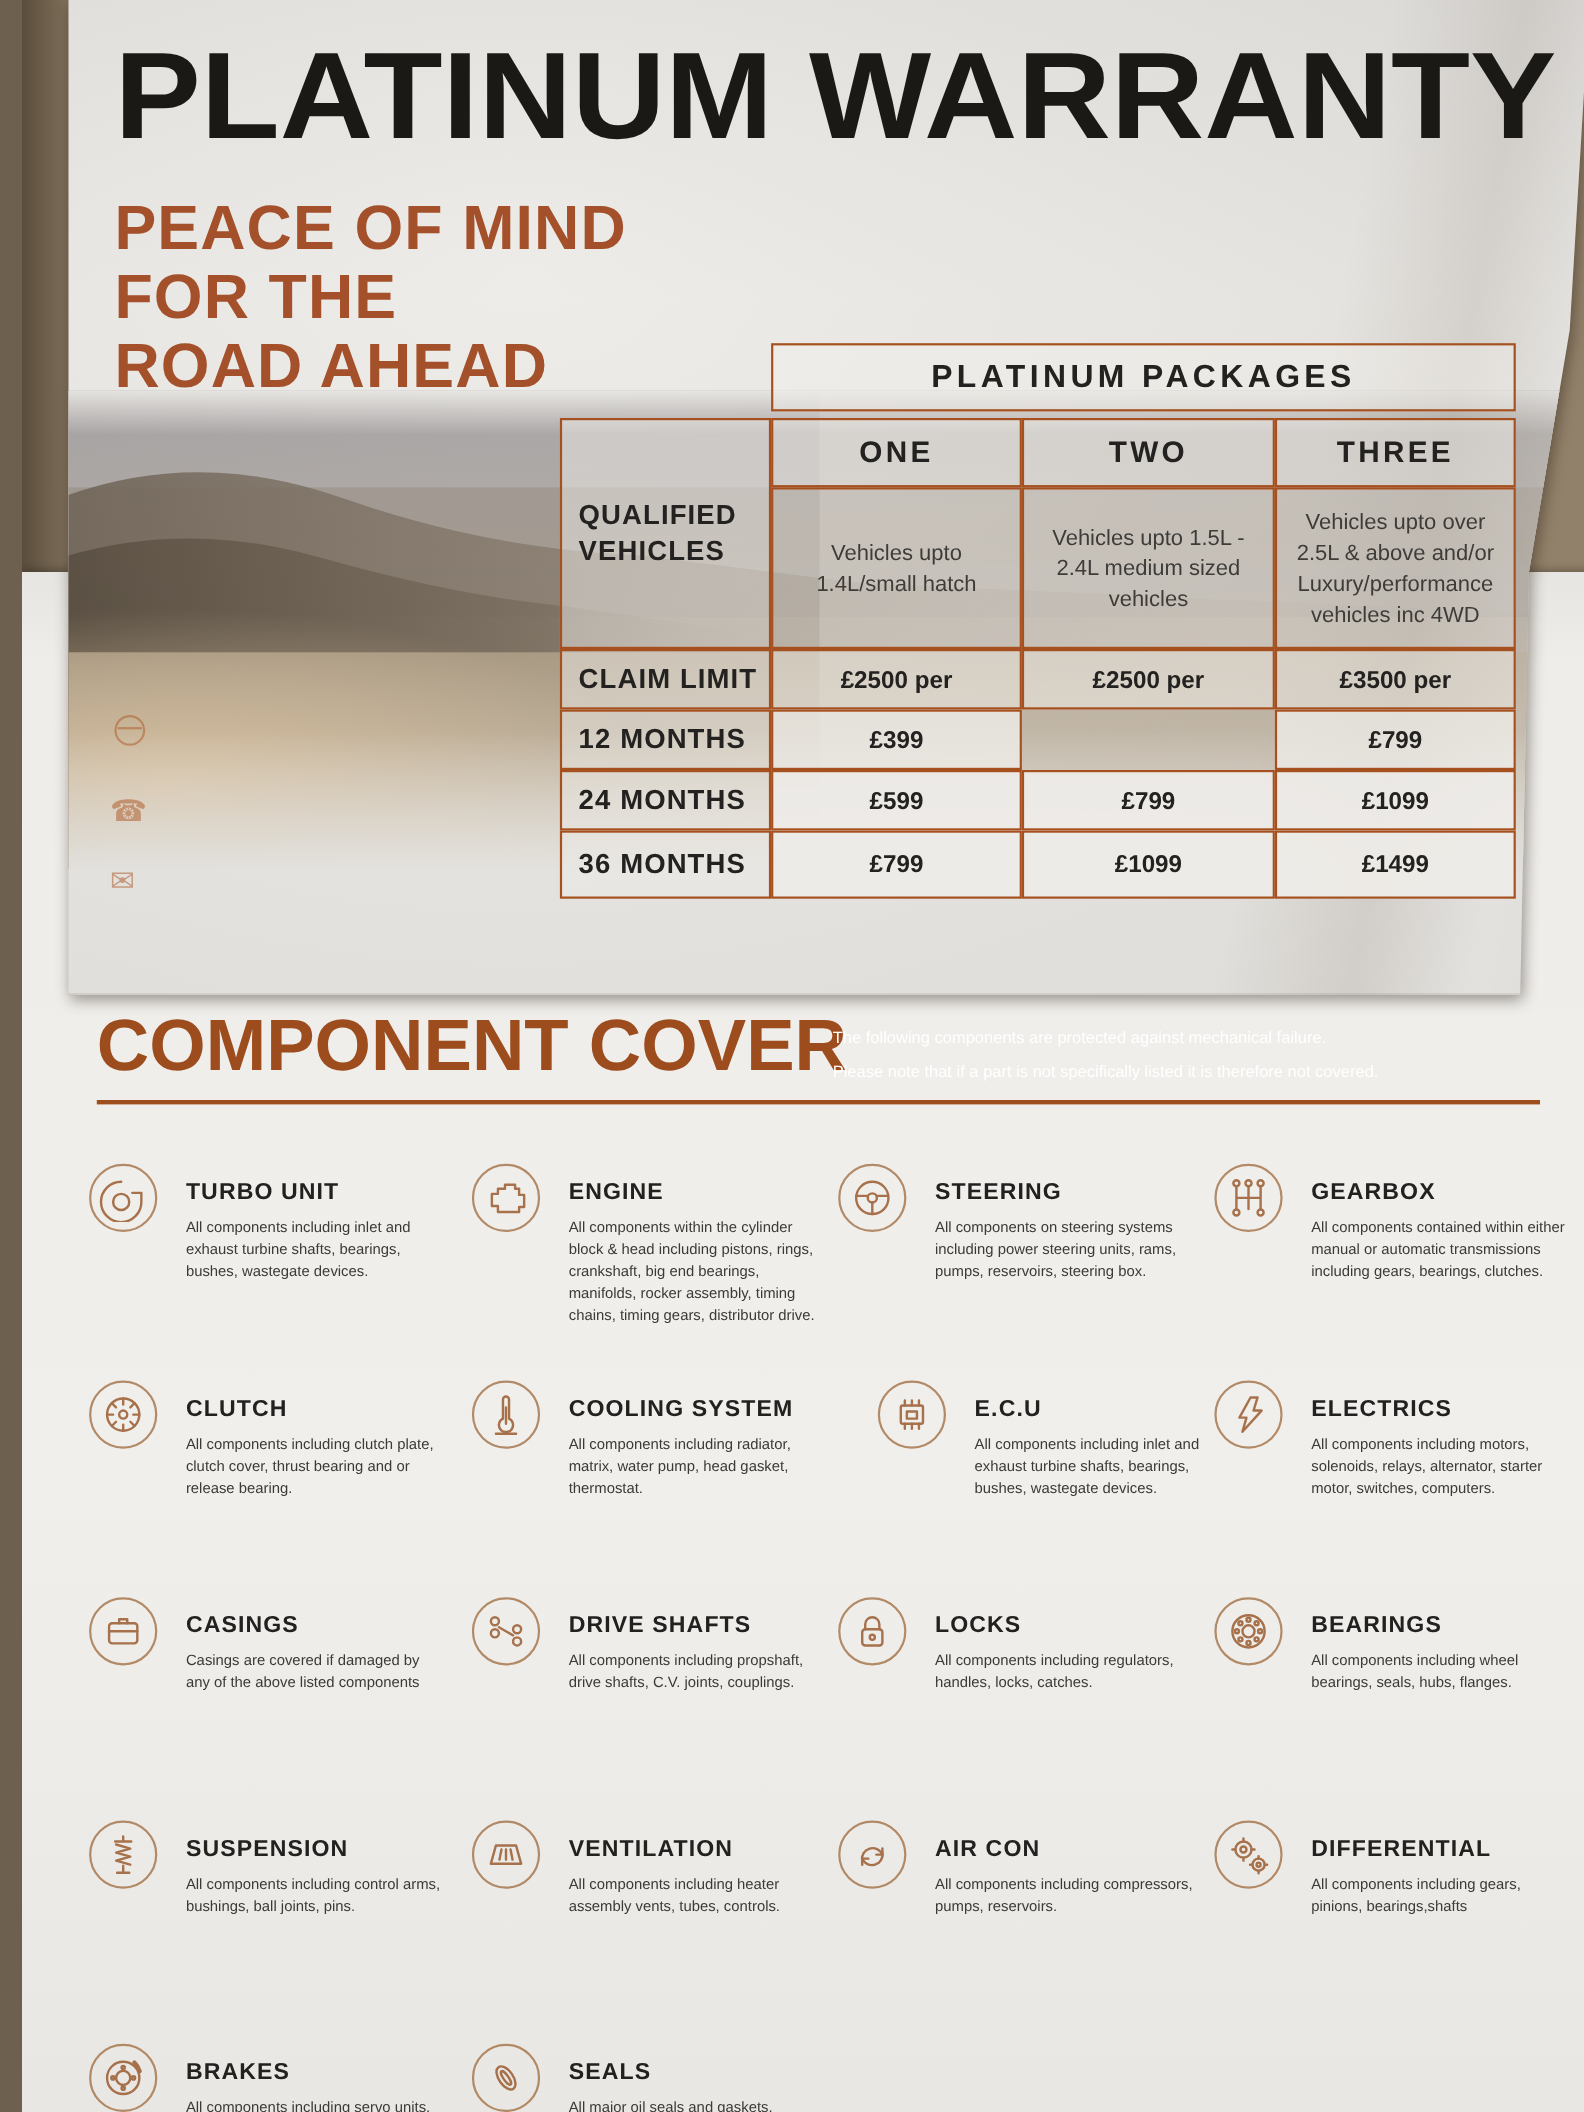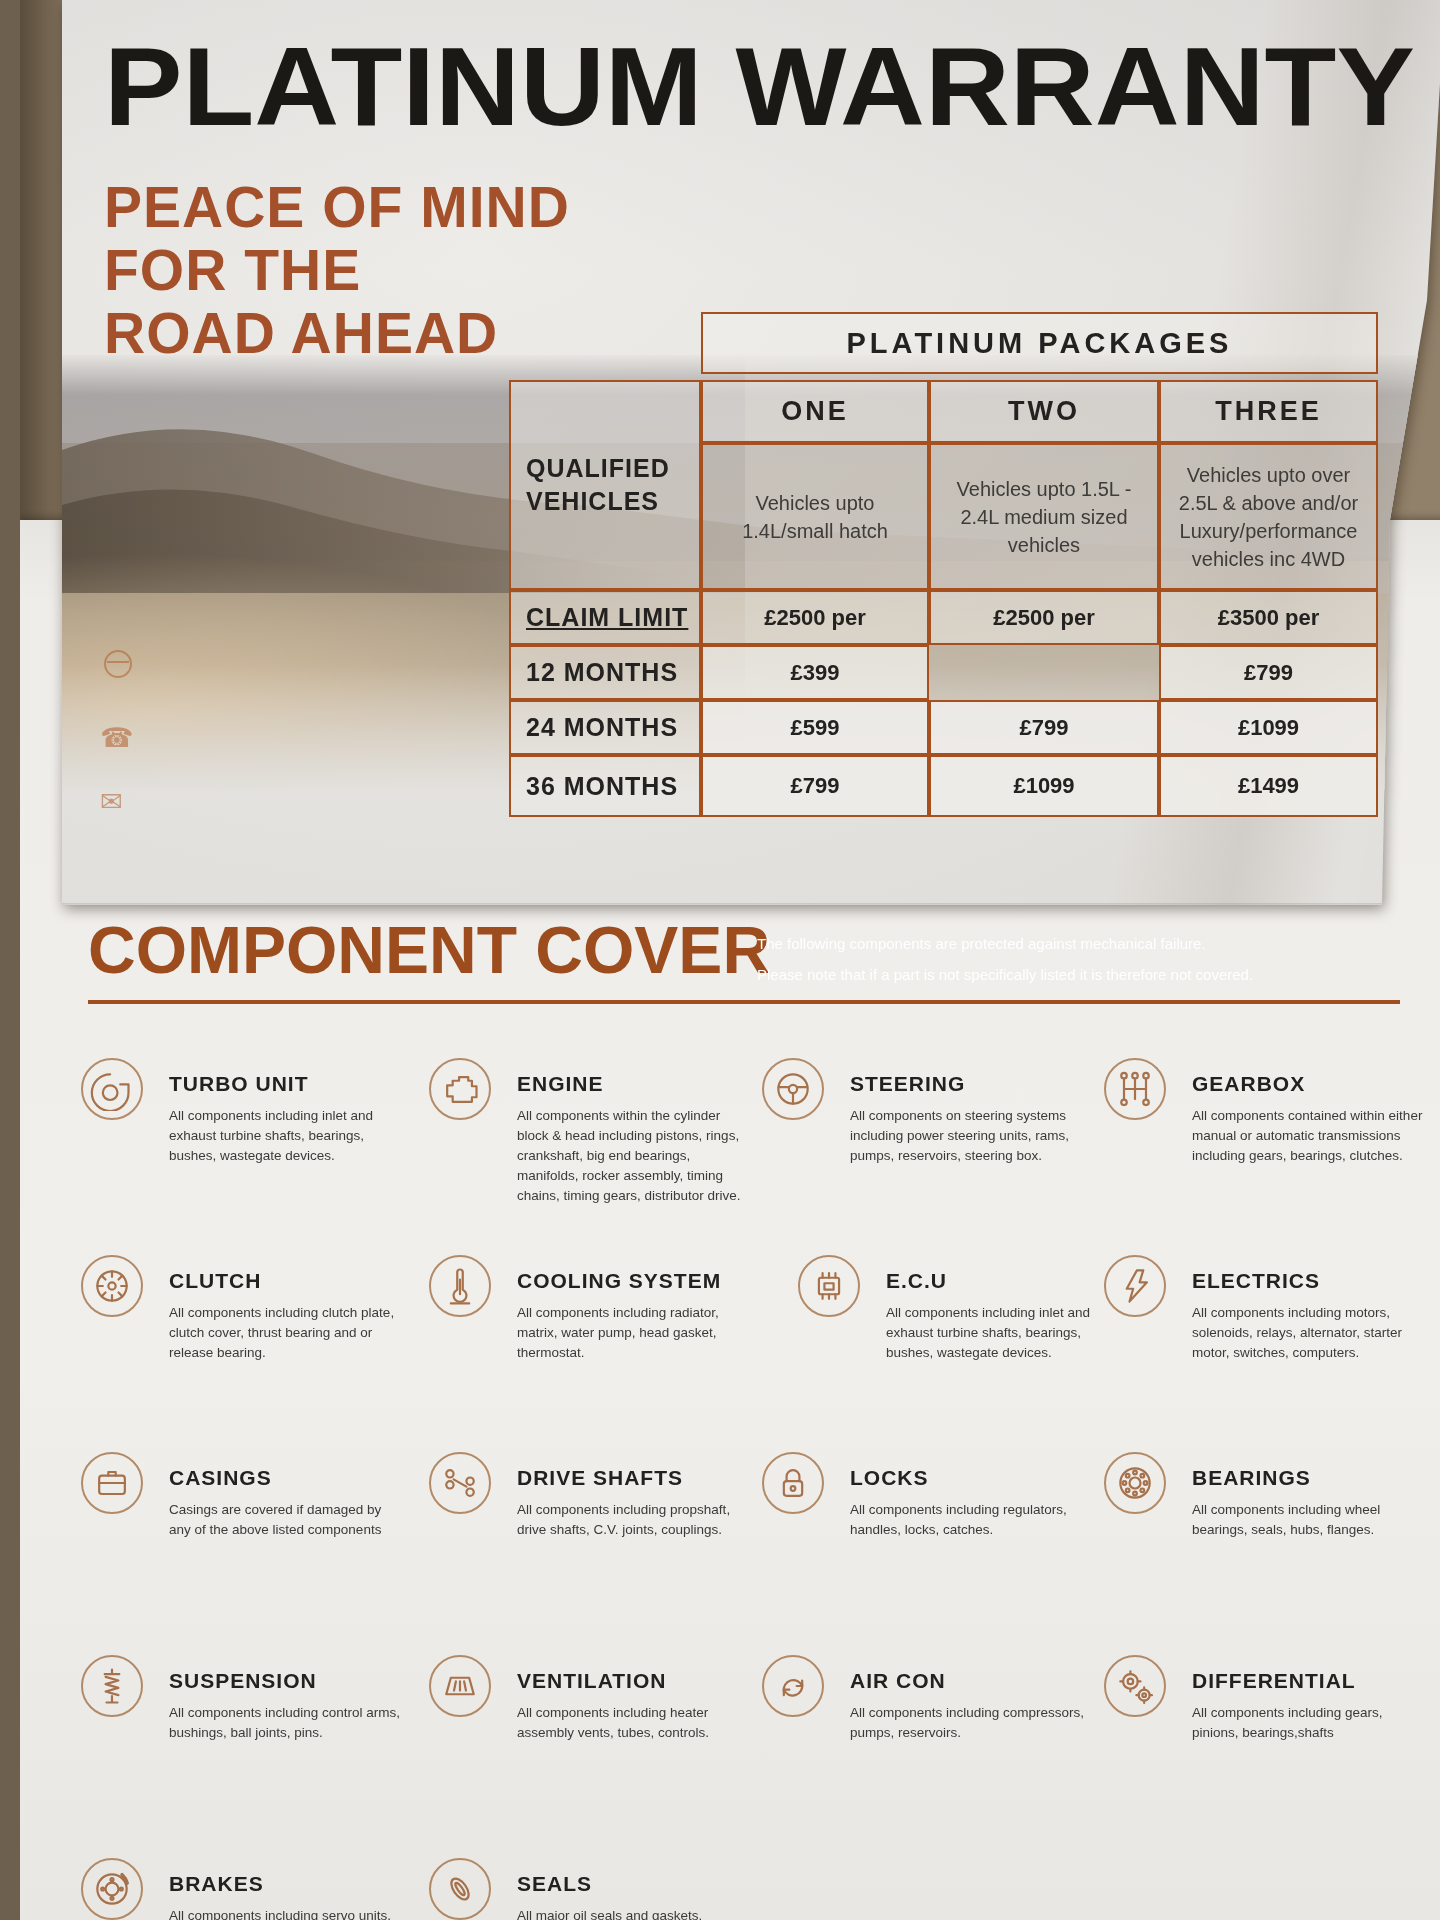--- a/index.html
+++ b/index.html
@@ -149,21 +149,21 @@
 
   <div class="pkg-table" id="pkg-table">
       <div class="cell hdr" style="grid-area: 1 / 2 / auto / 5;">PLATINUM PACKAGES</div>
       <div class="cell colhead" style="grid-area: 3 / 2;">ONE</div>
       <div class="cell colhead" style="grid-area: 3 / 3;">TWO</div>
       <div class="cell colhead" style="grid-area: 3 / 4;">THREE</div>
       <div class="cell rowlabel" style="grid-area: 3 / 1 / 5; align-items: center;">QUALIFIED VEHICLES</div>
       <div class="cell qual" style="grid-area: 4 / 2;">Vehicles upto 1.4L/small hatch</div>
       <div class="cell qual" style="grid-area: 4 / 3;">Vehicles upto 1.5L - 2.4L medium sized vehicles</div>
       <div class="cell qual" style="grid-area: 4 / 4;">Vehicles upto over 2.5L &amp; above and/or Luxury/performance vehicles inc 4WD</div>
-      <div class="cell rowlabel bg-r5" style="grid-area: 5 / 1; text-decoration: underline;">CLAIM LIMIT</div>
+      <div class="cell rowlabel bg-r5" style="grid-area: 5 / 1;">CLAIM LIMIT</div>
       <div class="cell price bg-r5" style="grid-area: 5 / 2;">£2500 per</div>
       <div class="cell price bg-r5" style="grid-area: 5 / 3;">£2500 per</div>
       <div class="cell price bg-r5" style="grid-area: 5 / 4;">£3500 per</div>
       <div class="cell rowlabel bg-r6" style="grid-area: 6 / 1;">12 MONTHS</div>
       <div class="cell price bg-r6" style="grid-area: 6 / 2;">£399</div>
       <div class="cell price bg-r6" style="grid-area: 6 / 4;">£799</div>
       <div class="cell rowlabel bg-r7" style="grid-area: 7 / 1;">24 MONTHS</div>
       <div class="cell price bg-r7" style="grid-area: 7 / 2;">£599</div>
       <div class="cell price bg-r7" style="grid-area: 7 / 3;">£799</div>
       <div class="cell price bg-r7" style="grid-area: 7 / 4;">£1099</div>

